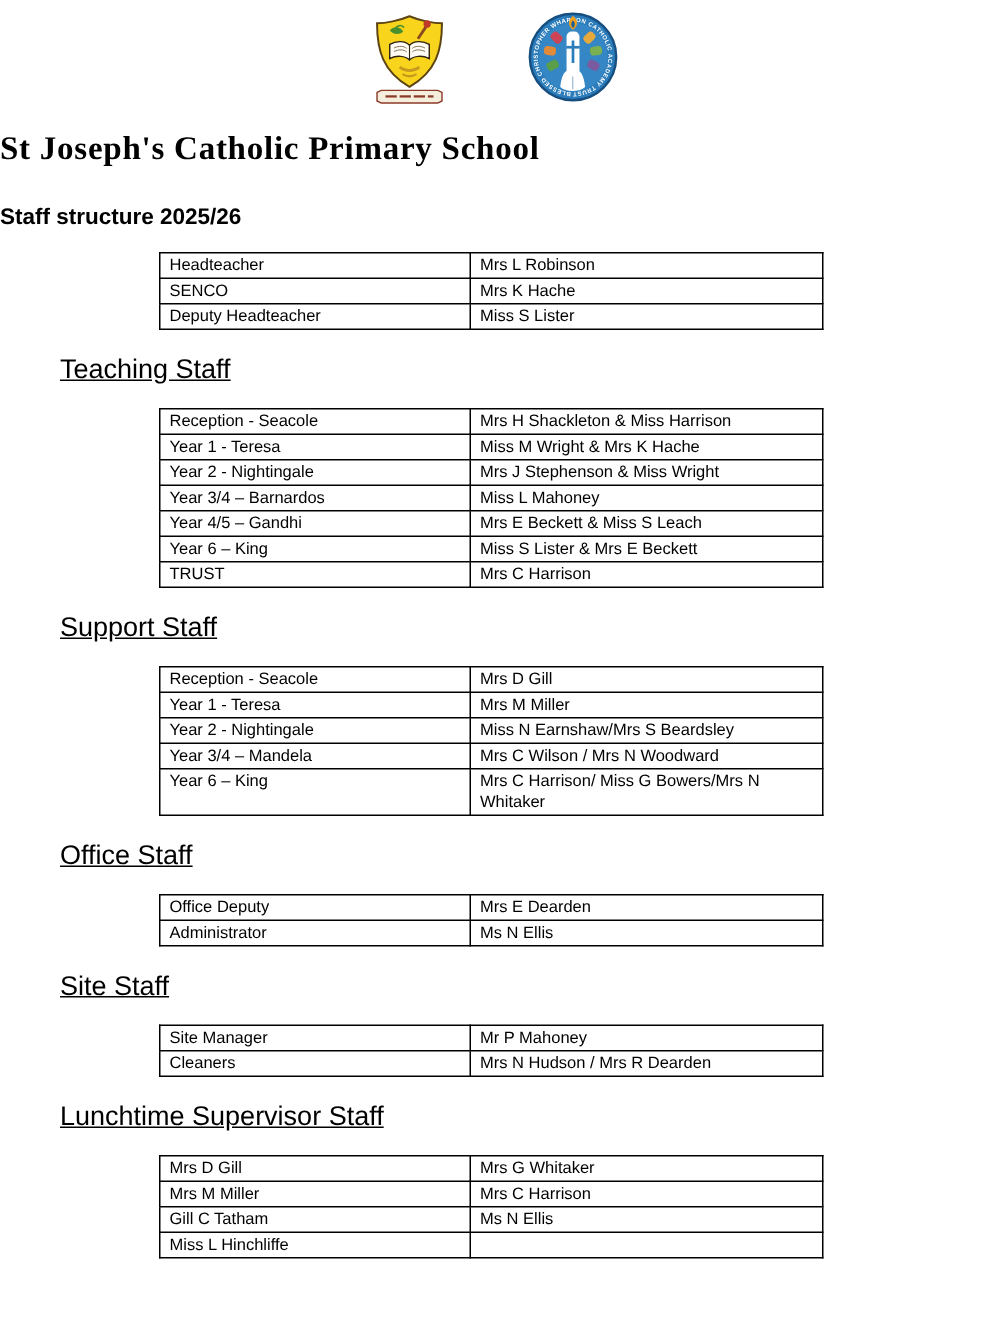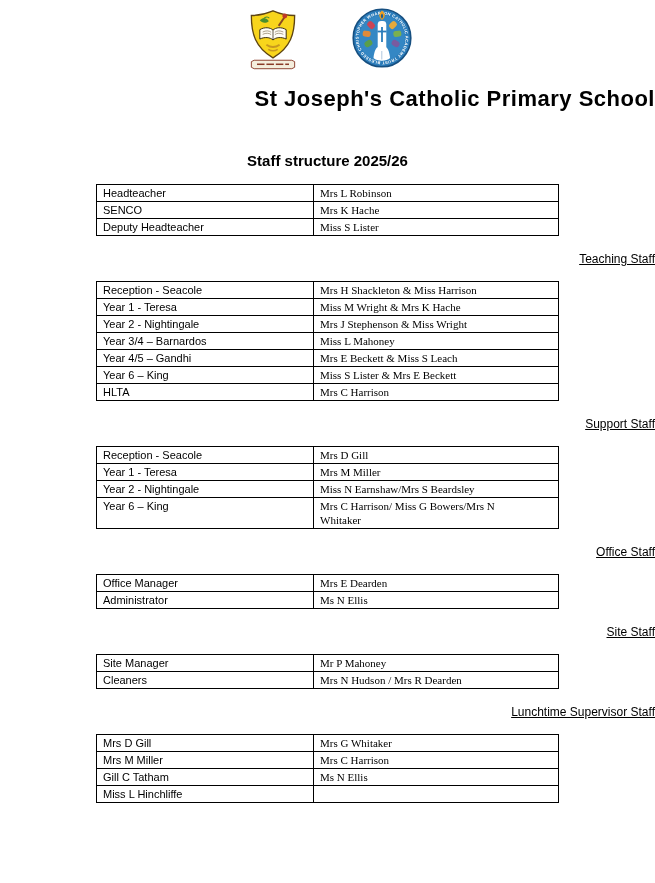--- a/index.html
+++ b/index.html
@@ -10,46 +10,48 @@
     color: #000;
     overflow: hidden;
   }
   .page { padding-top: 8px; }
   .logo-row {
     display: flex; justify-content: center; align-items: flex-start;
     gap: 50px; height: 64px;
   }
   .page-title {
     margin: 14px 0 0 0;
-    font-size: 22px; font-weight: bold; text-align: right;
+    font-size: 22px; font-weight: bold; text-align: left;
     letter-spacing: 0.5px;
+    font-family: Liberation Serif, serif;
   }
   .page-subtitle {
-    margin-top: 40px;
-    font-size: 15px; font-weight: bold; text-align: center;
+    margin-top: 24px;
+    font-size: 15px; font-weight: bold; text-align: left;
   }
   .section-heading {
     margin-top: 16px;
-    font-size: 12px; font-weight: normal; text-align: right;
+    font-size: 18px; font-weight: normal; text-align: left;
     text-decoration: underline;
+    margin-left: 40px;
   }
   table.staff {
     width: 400px; margin: 15px auto 0 auto;
     border-collapse: collapse; table-layout: fixed;
     border: 1px solid #000;
   }
   table.staff td {
     border: 1px solid #000;
     font-size: 11px; line-height: 14px;
-    padding: 1px 24px 1px 6px;
+    padding: 1px 14px 1px 6px;
     vertical-align: top;
     overflow: hidden;
   }
   table.staff td.c1 { width: 186px; }
-  table.staff td.c2 { width: 214px; font-family: Liberation Serif, serif; }
+  table.staff td.c2 { width: 214px; }
 </style>
 </head>
 <body>
 
 <div class="page">
 
   <div class="logo-row">
 
     <svg width="58" height="64" viewBox="0 0 60 68">
       <path d="M30 3 C37 6 47 8 53 8 C53 27 49 42 30 53 C11 42 7 27 7 8 C13 8 23 6 30 3 Z" fill="#f8d51c" stroke="#5d4413" stroke-width="1.4"></path>
@@ -150,21 +152,21 @@
     </tr>
     <tr>
       <td class="c1">Year 4/5 – Gandhi</td>
       <td class="c2">Mrs E Beckett &amp; Miss S Leach</td>
     </tr>
     <tr>
       <td class="c1">Year 6 – King</td>
       <td class="c2">Miss S Lister &amp; Mrs E Beckett</td>
     </tr>
     <tr>
-      <td class="c1">HLTA</td>
+      <td class="c1">TRUST</td>
       <td class="c2">Mrs C Harrison</td>
     </tr>
   </tbody>
     </table>
 
   <div class="section-heading">Support Staff</div>
   <table class="staff">
     <tbody>
         <tr>
       <td class="c1">Reception - Seacole</td>
@@ -172,31 +174,35 @@
     </tr>
     <tr>
       <td class="c1">Year 1 - Teresa</td>
       <td class="c2">Mrs M Miller</td>
     </tr>
     <tr>
       <td class="c1">Year 2 - Nightingale</td>
       <td class="c2">Miss N Earnshaw/Mrs S Beardsley</td>
     </tr>
     <tr>
+      <td class="c1">Year 3/4 – Mandela</td>
+      <td class="c2">Mrs C Wilson / Mrs N Woodward</td>
+    </tr>
+    <tr>
       <td class="c1">Year 6 – King</td>
       <td class="c2">Mrs C Harrison/ Miss G Bowers/Mrs N Whitaker</td>
     </tr>
   </tbody>
     </table>
 
   <div class="section-heading">Office Staff</div>
   <table class="staff">
     <tbody>
         <tr>
-      <td class="c1">Office Manager</td>
+      <td class="c1">Office Deputy</td>
       <td class="c2">Mrs E Dearden</td>
     </tr>
     <tr>
       <td class="c1">Administrator</td>
       <td class="c2">Ms N Ellis</td>
     </tr>
   </tbody>
     </table>
 
   <div class="section-heading">Site Staff</div>

